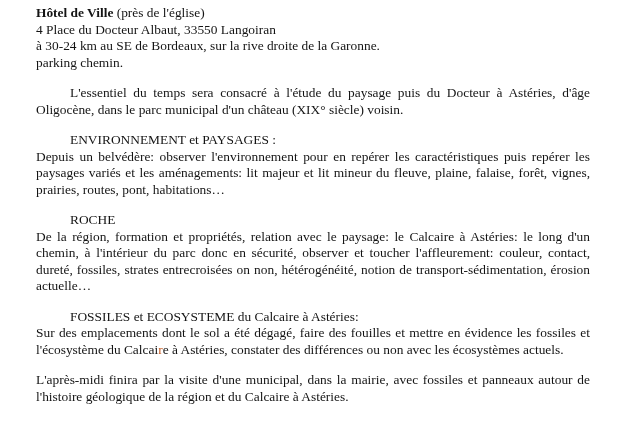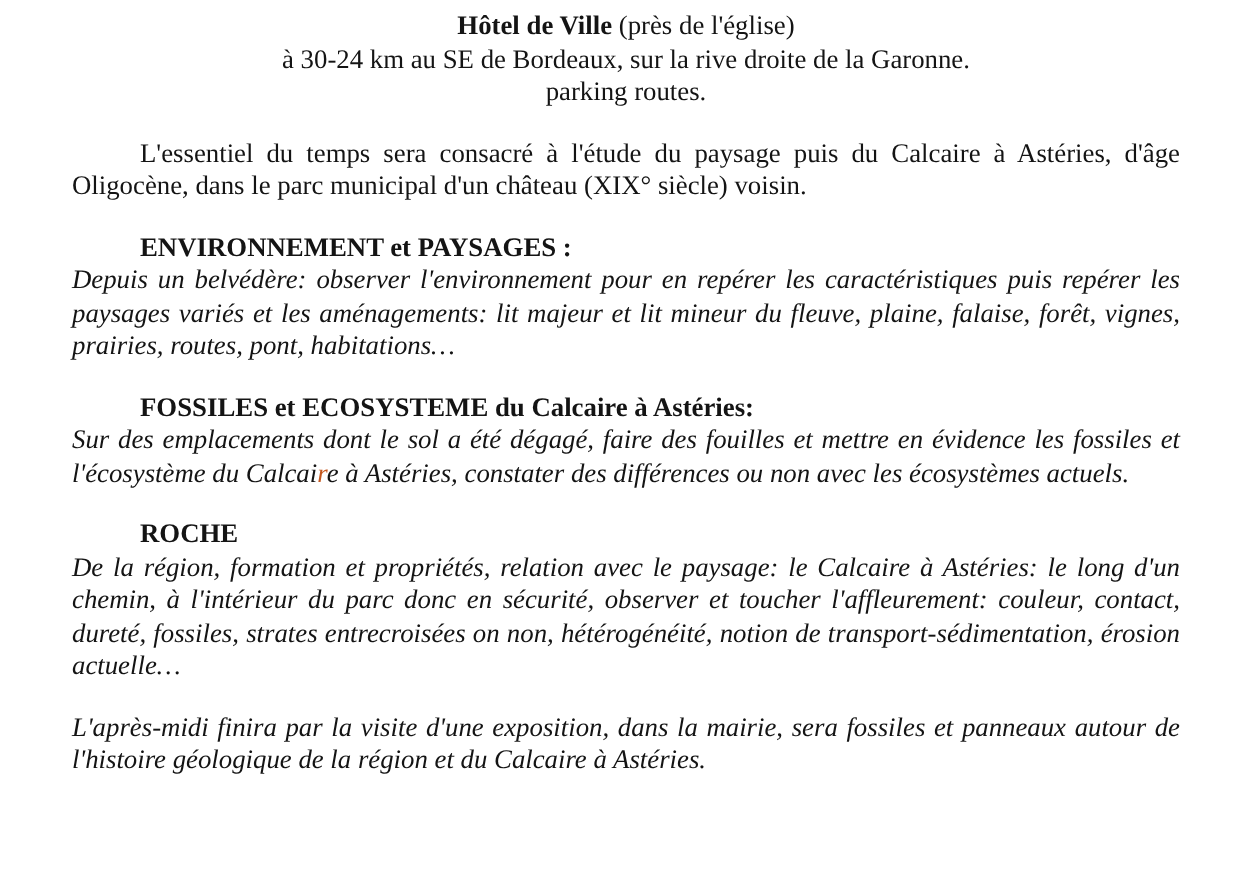--- a/index.html
+++ b/index.html
@@ -18,76 +18,74 @@
     height: 445px;
     box-sizing: border-box;
     padding: 5px 35px 0 36px;
     background: var(--bg);
     color: var(--text);
     font-family: "Liberation Serif", "DejaVu Serif", serif;
     font-size: 13.4px;
     line-height: 16.5px;
   }
   .header {
-    text-align: center;
     font-family: Liberation Serif, serif;
   }
   .header .line {
     white-space: nowrap;
   }
   .bold {
     font-weight: bold;
   }
   .intro {
     margin: 14px 0 0 0;
     text-align: justify;
     text-indent: 34px;
   }
   .section {
     margin-top: 14px;
   }
   .heading {
     text-indent: 34px;
     white-space: nowrap;
-    font-weight: bold;
   }
   .body {
     margin: 0;
     text-align: justify;
-    font-style: italic;
   }
   .accent {
     color: var(--accent);
   }
 </style>
 </head>
 <body>
 
 <div class="page">
 
   <div class="header">
     <div class="line"><span class="bold">Hôtel de Ville</span><span> (près de l'église)</span></div>
+    <div class="line">4 Place du Docteur Albaut, 33550 Langoiran</div>
     <div class="line">à 30-24 km au SE de Bordeaux, sur la rive droite de la Garonne.</div>
-    <div class="line">parking routes.</div>
+    <div class="line">parking chemin.</div>
   </div>
 
-  <p class="intro">L'essentiel du temps sera consacré à l'étude du paysage puis du Calcaire à Astéries, d'âge Oligocène, dans le parc municipal d'un château (XIX° siècle) voisin.</p>
+  <p class="intro">L'essentiel du temps sera consacré à l'étude du paysage puis du Docteur à Astéries, d'âge Oligocène, dans le parc municipal d'un château (XIX° siècle) voisin.</p>
 
   <div class="section">
     <div class="heading">ENVIRONNEMENT et PAYSAGES :</div>
     <p class="body">Depuis un belvédère: observer l'environnement pour en repérer les caractéristiques puis repérer les paysages variés et les aménagements: lit majeur et lit mineur du fleuve, plaine, falaise, forêt, vignes, prairies, routes, pont, habitations…</p>
+  </div>
+
+  <div class="section">
+    <div class="heading">ROCHE</div>
+    <p class="body">De la région, formation et propriétés, relation avec le paysage: le Calcaire à Astéries: le long d'un chemin, à l'intérieur du parc donc en sécurité, observer et toucher l'affleurement: couleur, contact, dureté, fossiles, strates entrecroisées on non, hétérogénéité, notion de transport-sédimentation, érosion actuelle…</p>
   </div>
 
   <div class="section">
     <div class="heading">FOSSILES et ECOSYSTEME du Calcaire à Astéries:</div>
     <p class="body"><span>Sur des emplacements dont le sol a été dégagé, faire des fouilles et mettre en évidence les fossiles et l'écosystème du Calcai</span><span class="accent">r</span><span>e à Astéries, constater des différences ou non avec les écosystèmes actuels.</span></p>
   </div>
 
   <div class="section">
-    <div class="heading">ROCHE</div>
-    <p class="body">De la région, formation et propriétés, relation avec le paysage: le Calcaire à Astéries: le long d'un chemin, à l'intérieur du parc donc en sécurité, observer et toucher l'affleurement: couleur, contact, dureté, fossiles, strates entrecroisées on non, hétérogénéité, notion de transport-sédimentation, érosion actuelle…</p>
-  </div>
-
-  <div class="section">
-    <p class="body">L'après-midi finira par la visite d'une exposition, dans la mairie, sera fossiles et panneaux autour de l'histoire géologique de la région et du Calcaire à Astéries.</p>
+    <p class="body">L'après-midi finira par la visite d'une municipal, dans la mairie, avec fossiles et panneaux autour de l'histoire géologique de la région et du Calcaire à Astéries.</p>
   </div>
 
 </div>
 
 </body></html>

